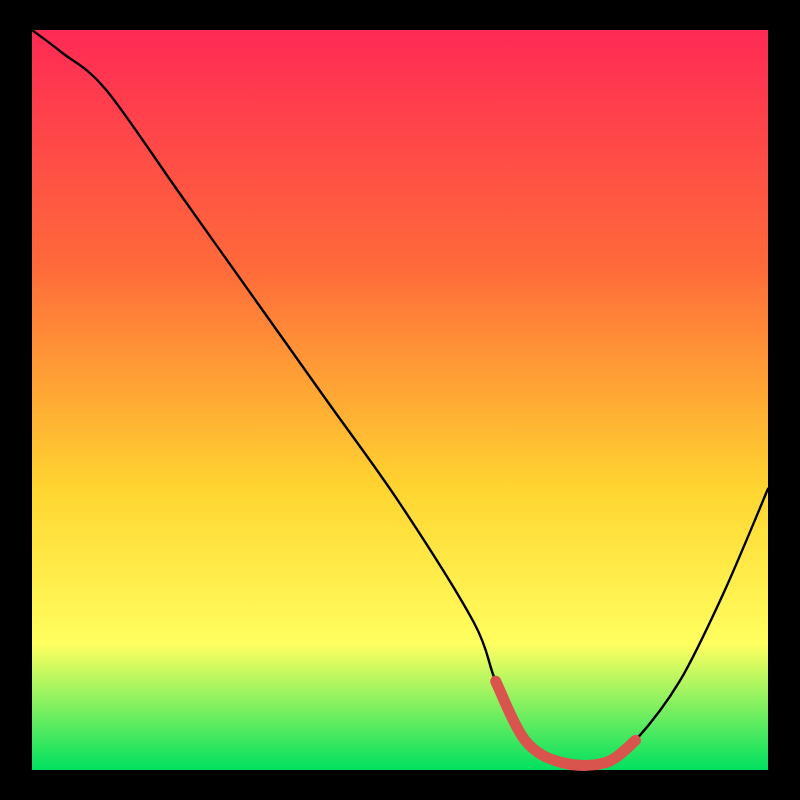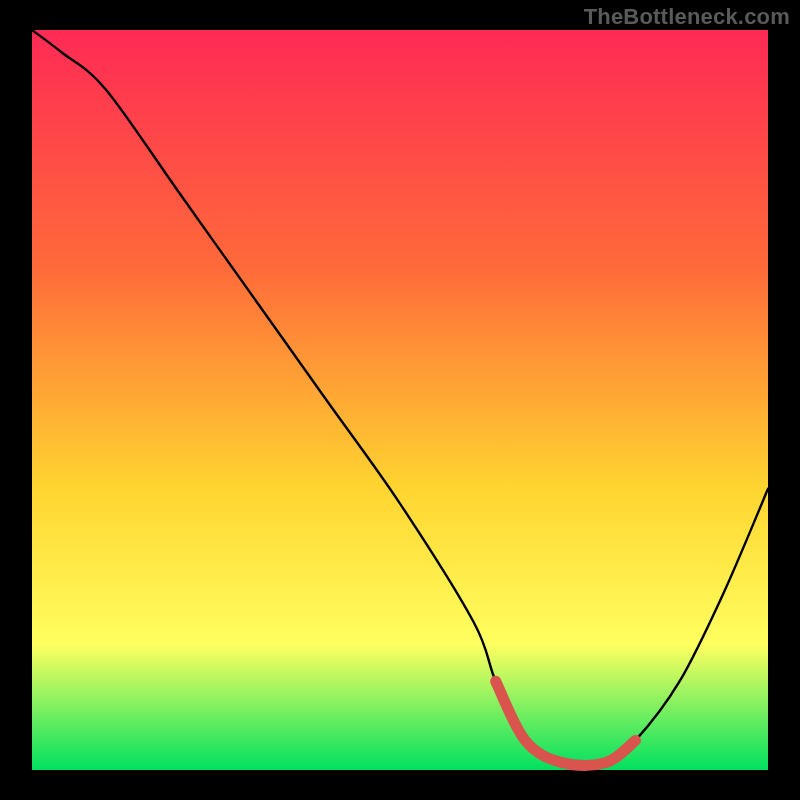--- a/index.html
+++ b/index.html
@@ -27,21 +27,20 @@
     letter-spacing: 0.2px;
   }
   svg {
     display: block;
   }
 </style>
 </head>
 <body>
 
 <div class="container">
-  <div class="watermark">TheBottleneck.com</div>
   <svg id="chart-svg" width="800" height="800" viewBox="0 0 800 800">
     <defs>
       <linearGradient id="bg-grad" x1="0" y1="0" x2="0" y2="1">
         <stop id="g0" offset="0%" stop-color="#ff2a55"></stop>
         <stop id="g1" offset="32%" stop-color="#ff6a3a"></stop>
         <stop id="g2" offset="62%" stop-color="#ffd530"></stop>
         <stop id="g3" offset="83%" stop-color="#ffff60"></stop>
         <stop id="g4" offset="100%" stop-color="#00e060"></stop>
       </linearGradient>
     </defs>

